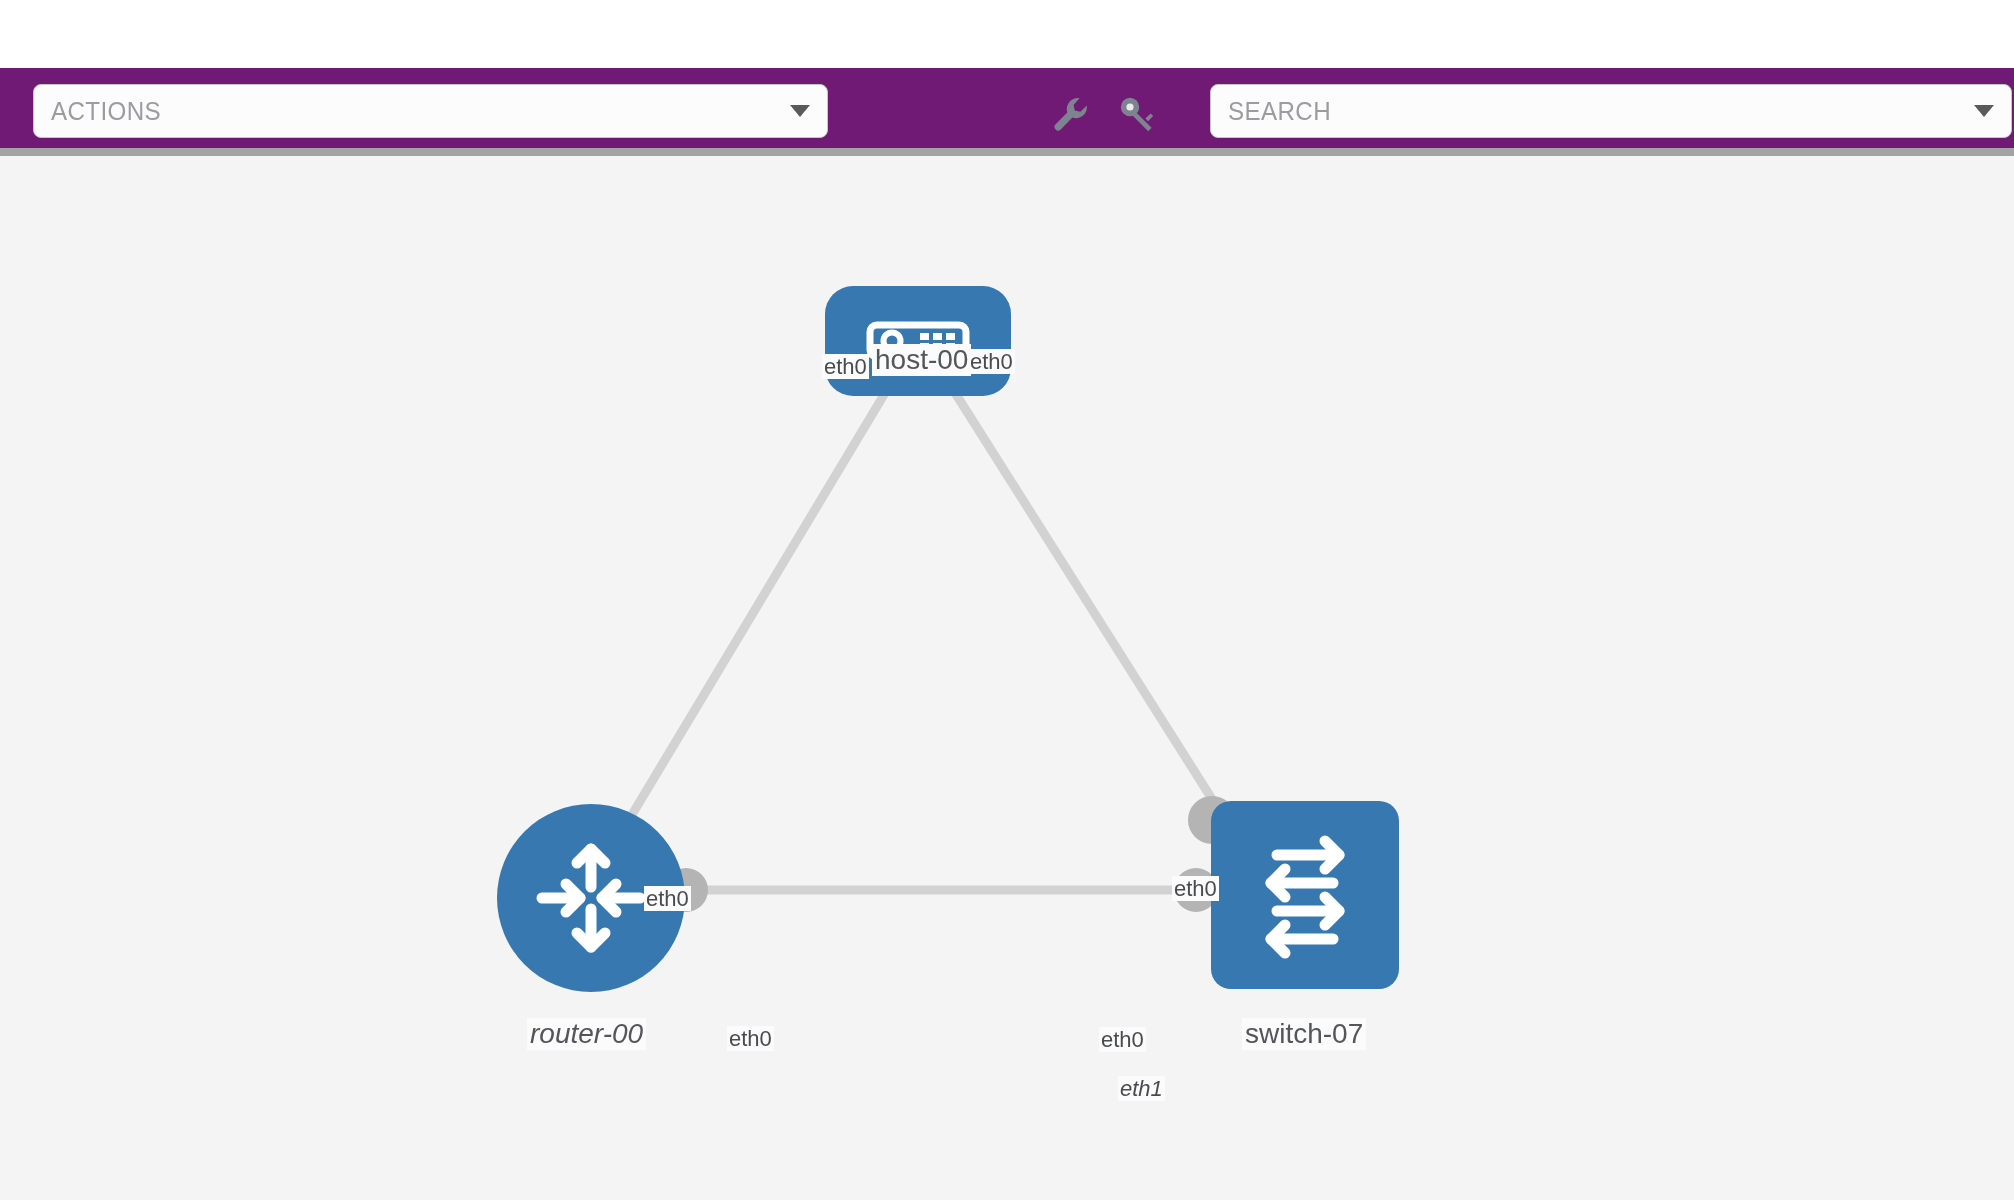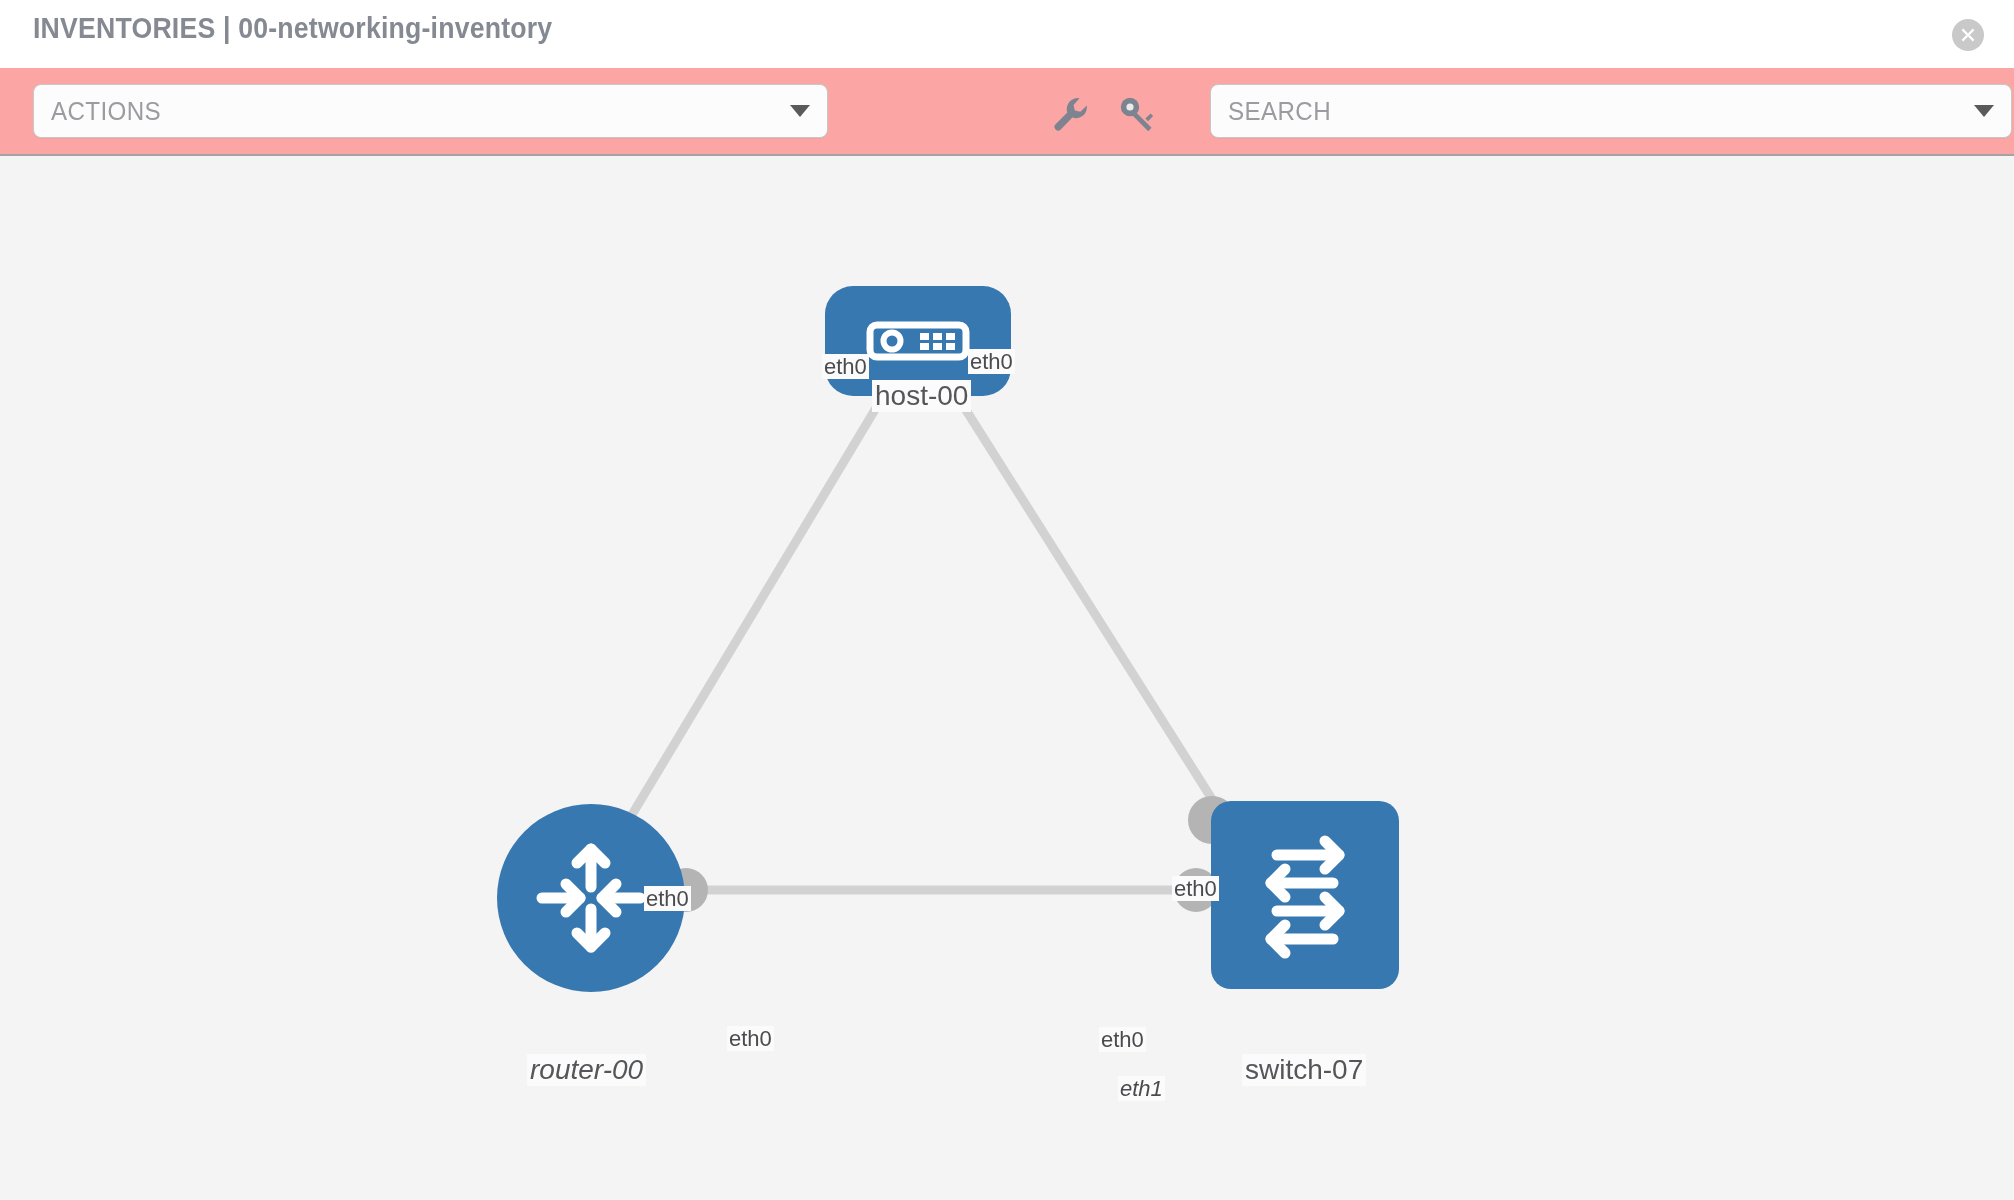--- a/index.html
+++ b/index.html
@@ -50,22 +50,22 @@
     justify-content: center;
     cursor: pointer;
   }
   .close-btn svg { display: block; }
 
   
   .toolbar {
     position: absolute;
     left: 0; top: 68px;
     width: 2014px; height: 88px;
-    background: #fca5a5;
-    border-bottom: 2px solid #a3a3a3;
+    background: #701a75;
+    border-bottom: 8px solid #a3a3a3;
   }
   .select-box {
     position: absolute;
     background: #fcfcfc;
     border: 1px solid #c7c7c7;
     border-radius: 8px;
     height: 54px;
     display: flex;
     align-items: center;
     cursor: pointer;
@@ -133,21 +133,20 @@
   .node-icon-svg { display: block; }
 
   .node-label {
     position: absolute;
     font-size: 28px;
     color: #555659;
     background: #fbfbfb;
     padding: 0 3px;
     white-space: nowrap;
     line-height: 1.15;
-    margin-top: 36px;
   }
   .edge-label {
     position: absolute;
     font-size: 22px;
     color: #4a4b4e;
     background: #fbfbfb;
     padding: 0 2px;
     white-space: nowrap;
     line-height: 1.15;
   }
@@ -156,28 +155,20 @@
     position: absolute;
     border-radius: 50%;
     background: #b4b4b4;
   }
 </style>
 </head>
 <body>
 
 <div id="app">
 
-  <div class="header">
-    <div class="header-title">INVENTORIES | 00-networking-inventory</div>
-    <div class="close-btn">
-      <svg width="20" height="20" viewBox="0 0 20 20" aria-hidden="true">
-        <path d="M5.2 3.6 L10 8.4 L14.8 3.6 L16.4 5.2 L11.6 10 L16.4 14.8 L14.8 16.4 L10 11.6 L5.2 16.4 L3.6 14.8 L8.4 10 L3.6 5.2 Z" fill="#ffffff"></path>
-      </svg>
-    </div>
-  </div>
 
   <div class="toolbar">
 
     <div class="select-box" id="actions-select">
       <span class="select-label">ACTIONS</span>
       <span class="caret"></span>
     </div>
 
     <div class="tool-icon" id="wrench-icon">
       <svg width="44" height="38" viewBox="0 0 44 38" aria-hidden="true">

